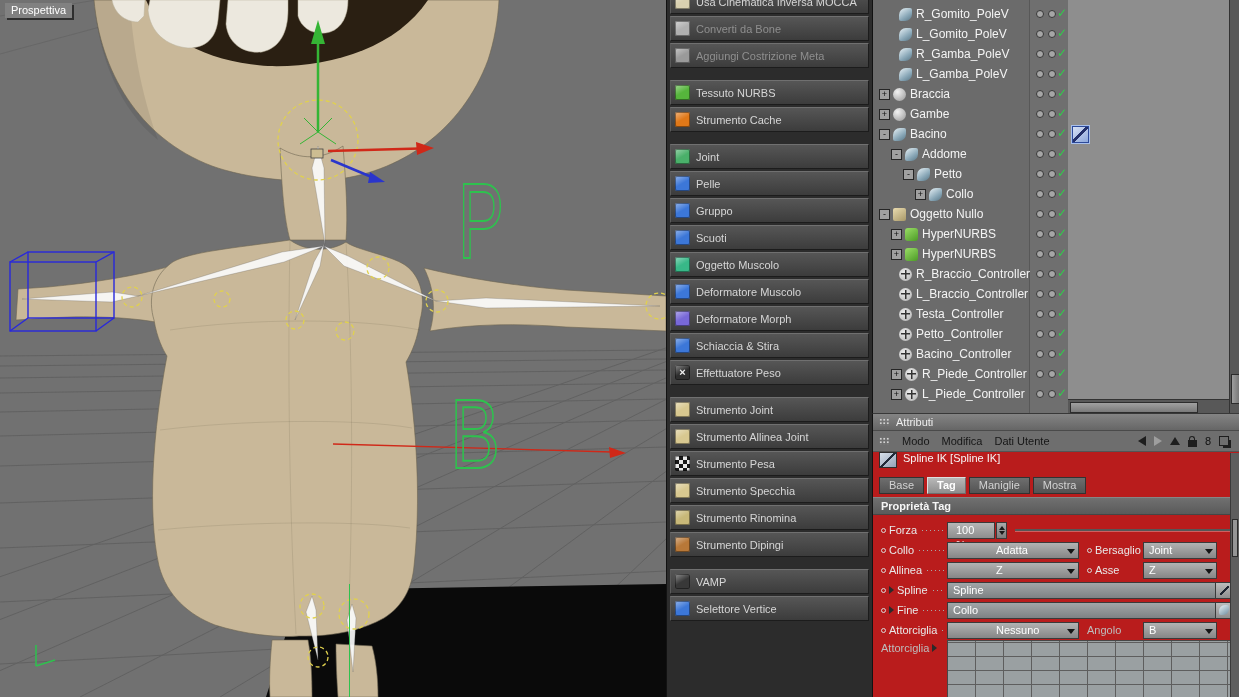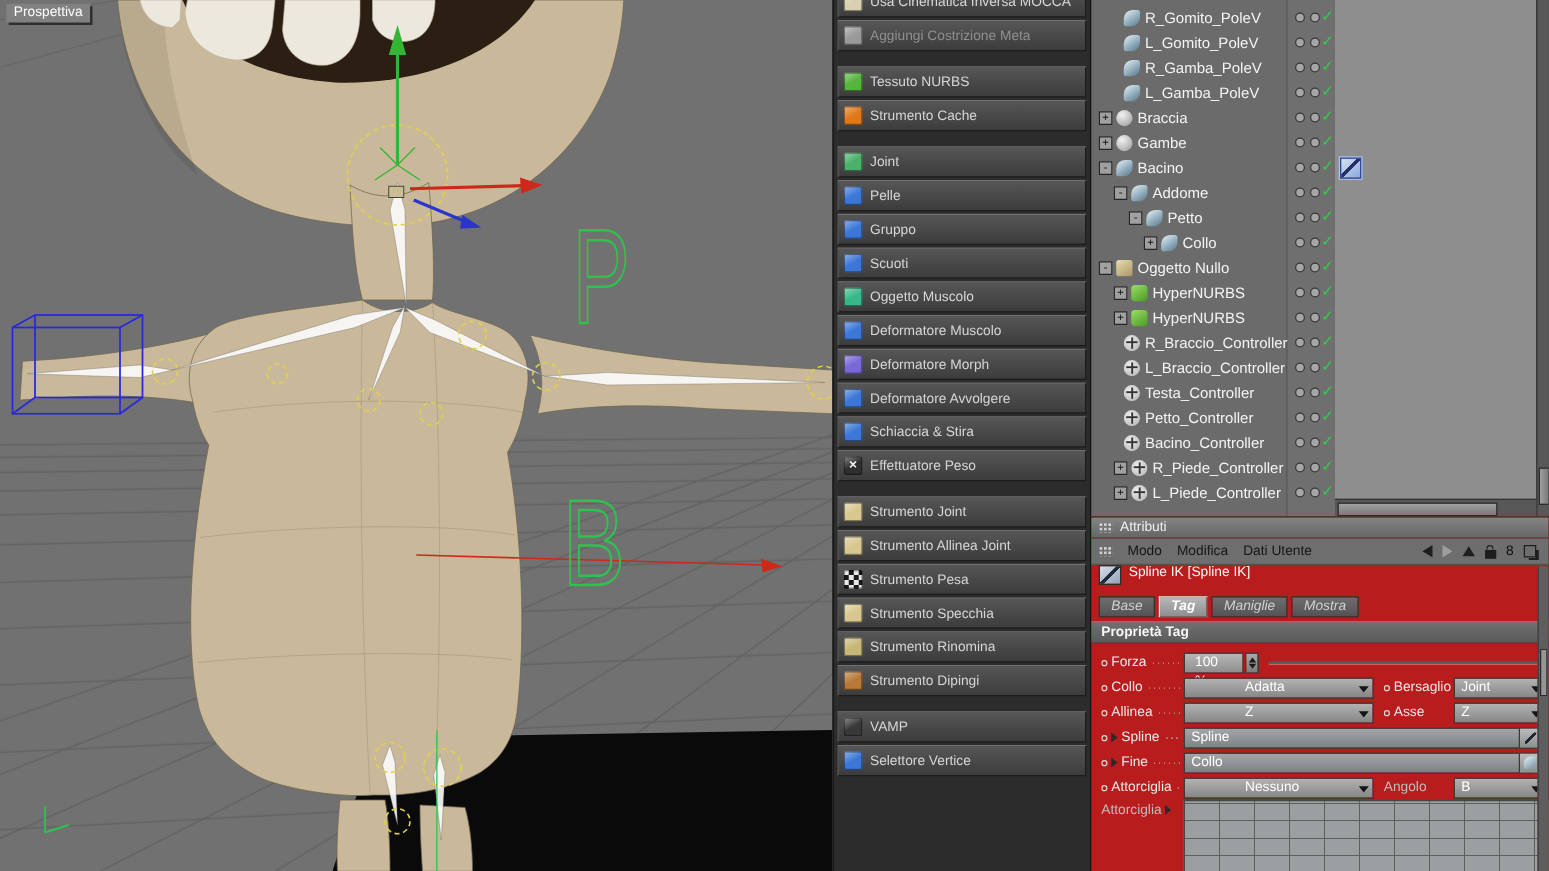--- a/index.html
+++ b/index.html
@@ -83,21 +83,21 @@
   .lock-icon::before{content:"";position:absolute;left:1.5px;top:-4px;width:4px;height:4px;
     border:1.5px solid #1e1e1e;border-bottom:none;border-radius:3px 3px 0 0;}
   .link-count{color:#111;font-size:11px;}
   .panes-icon{width:8px;height:8px;border:1.5px solid #1e1e1e;box-shadow:3px 3px 0 -1px #1e1e1e;margin-right:4px;}
   .attr-title{height:23px;display:flex;gap:6px;padding:0 6px;color:#f6f6f6;}
   .obj-icon{width:16px;height:14px;flex:none;border:1px solid #2e2e2e;
     background:linear-gradient(135deg,transparent 44%,#222b3a 44% 56%,transparent 56%),
       linear-gradient(145deg,#d8e0ea,#92a2b8);}
   .attr-tabs{display:flex;gap:3px;padding:2px 6px 3px;}
   .tab{padding:1px 9px 2px;background:linear-gradient(#6e6e6e,#535353);border:1px solid #323232;
-    color:#d2d2d2;cursor:default;font-style:italic;}
+    color:#d2d2d2;cursor:default;}
   .tab.active{background:linear-gradient(#b8b8b8,#8e8e8e);border-color:#dedede #6e6e6e #6e6e6e #dedede;
     color:#fff;font-weight:bold;}
   .attr-section{height:16px;background:linear-gradient(#707070,#5a5a5a);border-top:1px solid #868686;
     border-bottom:1px solid #454545;display:flex;align-items:center;padding:0 8px;font-weight:bold;color:#f6f6f6;}
   .attr-rows{padding:5px 6px 0 8px;position:relative;}
   .arow{height:20px;display:flex;align-items:center;}
   .alabel{flex:none;width:66px;display:flex;align-items:center;gap:3px;overflow:hidden;}
   .alabel2{flex:none;width:56px;display:flex;align-items:center;gap:3px;margin-left:8px;overflow:hidden;}
   .bullet{flex:none;width:5px;height:5px;border:1px solid #d8d8d8;border-radius:50%;box-sizing:border-box;}
   .ltext{white-space:nowrap;}
@@ -109,21 +109,21 @@
     border:1px solid #3a3a3a;color:#fff;padding:0 8px;box-sizing:border-box;}
   .spinner{flex:none;width:11px;height:17px;margin-left:1px;background:linear-gradient(#aaa,#7c7c7c);
     border:1px solid #3a3a3a;box-sizing:border-box;display:flex;flex-direction:column;align-items:center;justify-content:center;gap:1px;}
   .spin-up{width:0;height:0;border-left:3px solid transparent;border-right:3px solid transparent;border-bottom:4px solid #1a1a1a;}
   .spin-down{width:0;height:0;border-left:3px solid transparent;border-right:3px solid transparent;border-top:4px solid #1a1a1a;}
   .groove{flex:1;height:2px;background:#565656;box-shadow:0 1px 0 rgba(255,255,255,.3);margin-left:8px;}
   .dd{position:relative;height:17px;line-height:15px;background:linear-gradient(#b2b2b2,#868686);
     border:1px solid #3a3a3a;color:#fff;padding:0 14px 0 5px;box-sizing:border-box;white-space:nowrap;overflow:hidden;}
   .dd .arr{position:absolute;right:3px;top:6px;width:0;height:0;border-left:4px solid transparent;
     border-right:4px solid transparent;border-top:5px solid #151515;}
-  .dd-main{flex:none;width:152px;padding-left:48px;}
+  .dd-main{flex:none;width:132px;padding-left:48px;}
   .dd-small{flex:none;width:74px;}
   .fieldlong{flex:1;position:relative;height:17px;line-height:15px;background:linear-gradient(#a2a6a8,#7e8284);
     border:1px solid #3a3a3a;color:#fff;padding:0 20px 0 5px;box-sizing:border-box;}
   .field-btn{position:absolute;right:0;top:0;bottom:0;width:16px;background:linear-gradient(#bcbcbc,#8e8e8e);
     border-left:1px solid #3a3a3a;display:flex;align-items:center;justify-content:center;}
   .pick-icon{width:9px;height:9px;background:linear-gradient(135deg,transparent 40%,#1e2430 40% 58%,transparent 58%);}
   .mini-joint{width:10px;height:10px;border-radius:6px 2px 6px 2px;background:linear-gradient(145deg,#eaf3f7,#6f8ea0);}
   .arow.ramp{height:auto;align-items:flex-start;}
   .arow.ramp .alabel{margin-top:2px;}
   .ramp-grid{flex:1;height:57px;margin-right:-6px;border:1px solid #474747;background-color:#9aa0a2;
@@ -256,20 +256,24 @@
     <div class="vp-label">Prospettiva</div>
   </div>
 
   <div class="palette">
       <div class="pal-group">
         <div class="pal-btn">
           <span class="pal-icon" style="background: linear-gradient(150deg, rgba(255, 255, 255, 0.45), rgba(255, 255, 255, 0) 50%), rgb(216, 208, 176);"></span>
           <span class="pal-label">Usa Cinematica Inversa MOCCA</span>
         </div>
         <div class="pal-btn disabled">
+          <span class="pal-icon" style="background: linear-gradient(150deg, rgba(255, 255, 255, 0.45), rgba(255, 255, 255, 0) 50%), rgb(176, 176, 176);"></span>
+          <span class="pal-label">Converti da Bone</span>
+        </div>
+        <div class="pal-btn disabled">
           <span class="pal-icon" style="background: linear-gradient(150deg, rgba(255, 255, 255, 0.45), rgba(255, 255, 255, 0) 50%), rgb(154, 154, 154);"></span>
           <span class="pal-label">Aggiungi Costrizione Meta</span>
         </div>
       </div>
       <div class="pal-group">
         <div class="pal-btn">
           <span class="pal-icon" style="background: linear-gradient(150deg, rgba(255, 255, 255, 0.45), rgba(255, 255, 255, 0) 50%), rgb(86, 181, 60);"></span>
           <span class="pal-label">Tessuto NURBS</span>
         </div>
         <div class="pal-btn">
@@ -298,24 +302,20 @@
           <span class="pal-icon" style="background: linear-gradient(150deg, rgba(255, 255, 255, 0.45), rgba(255, 255, 255, 0) 50%), rgb(56, 184, 136);"></span>
           <span class="pal-label">Oggetto Muscolo</span>
         </div>
         <div class="pal-btn">
           <span class="pal-icon" style="background: linear-gradient(150deg, rgba(255, 255, 255, 0.45), rgba(255, 255, 255, 0) 50%), rgb(60, 119, 216);"></span>
           <span class="pal-label">Deformatore Muscolo</span>
         </div>
         <div class="pal-btn">
           <span class="pal-icon" style="background: linear-gradient(150deg, rgba(255, 255, 255, 0.45), rgba(255, 255, 255, 0) 50%), rgb(120, 104, 216);"></span>
           <span class="pal-label">Deformatore Morph</span>
-        </div>
-        <div class="pal-btn">
-          <span class="pal-icon" style="background: linear-gradient(150deg, rgba(255, 255, 255, 0.45), rgba(255, 255, 255, 0) 50%), rgb(60, 119, 216);"></span>
-          <span class="pal-label">Deformatore Avvolgere</span>
         </div>
         <div class="pal-btn">
           <span class="pal-icon" style="background: linear-gradient(150deg, rgba(255, 255, 255, 0.45), rgba(255, 255, 255, 0) 50%), rgb(60, 119, 216);"></span>
           <span class="pal-label">Schiaccia &amp; Stira</span>
         </div>
         <div class="pal-btn">
           <span class="pal-icon" style="background: linear-gradient(150deg, rgba(255, 255, 255, 0.45), rgba(255, 255, 255, 0) 50%), rgb(46, 46, 46);">×</span>
           <span class="pal-label">Effettuatore Peso</span>
         </div>
       </div>

